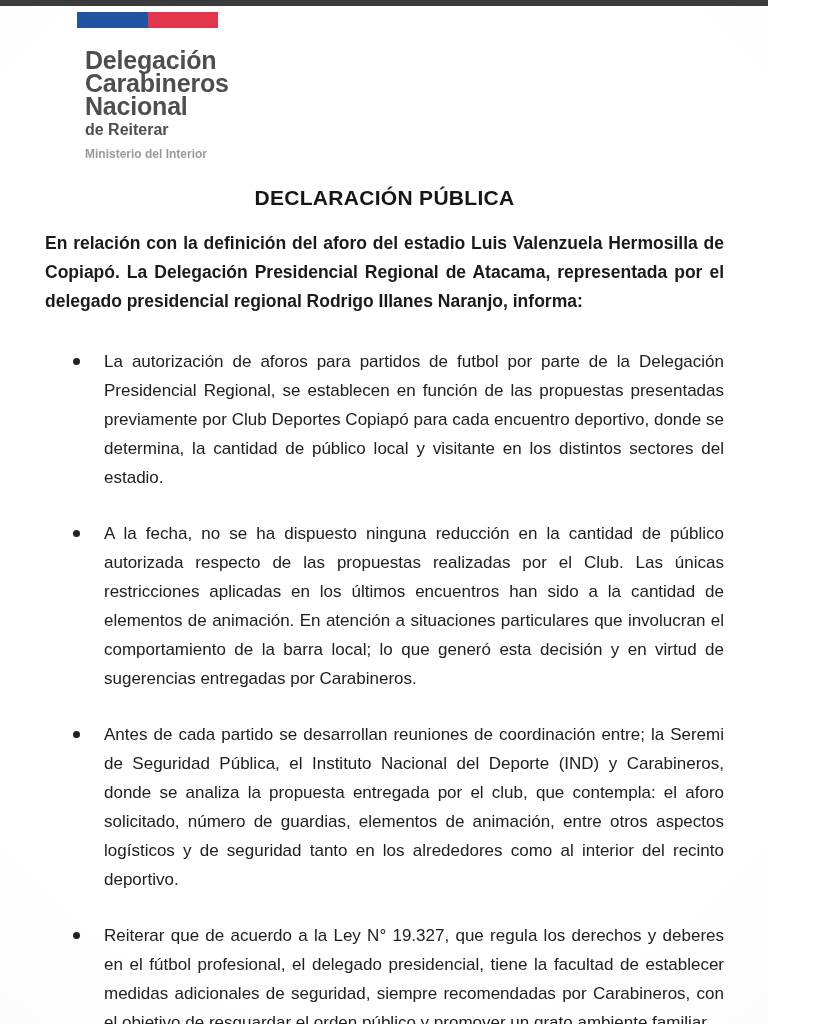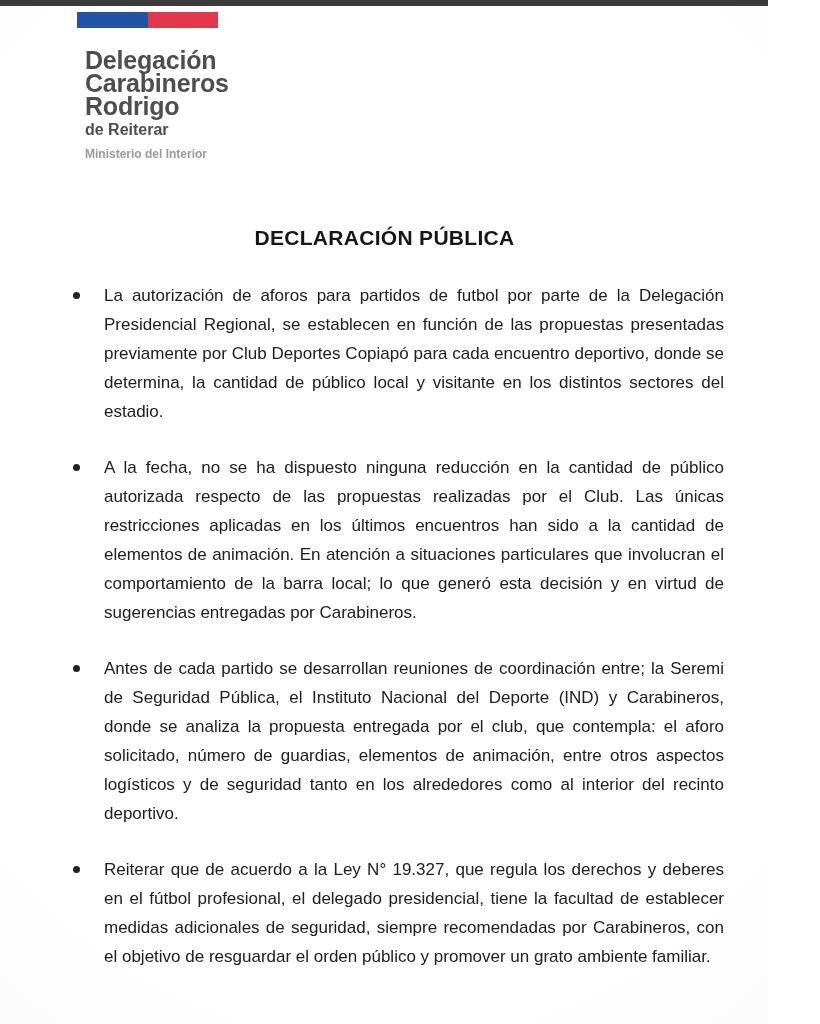--- a/index.html
+++ b/index.html
@@ -78,21 +78,20 @@
     left: 45px;
     right: 44px;
   }
 
   .doc-title {
     text-align: center;
     font-size: 21px;
     font-weight: bold;
     letter-spacing: 0.3px;
     color: #161616;
-    margin-top: 40px;
   }
 
   .intro {
     margin-top: 19px;
     font-size: 17.5px;
     font-weight: bold;
     line-height: 29px;
     text-align: justify;
     color: #1a1a1a;
   }
@@ -130,29 +129,30 @@
   <div class="topbar"></div>
 
   <header class="letterhead">
     <div class="flag">
       <div class="flag-blue"></div>
       <div class="flag-red"></div>
     </div>
     <div class="logo-text">
       <div class="logo-main">Delegación</div>
       <div class="logo-main">Carabineros</div>
-      <div class="logo-main">Rodrigo</div>
+      <div class="logo-main">Nacional</div>
       <div class="logo-region">de Reiterar</div>
       <div class="logo-ministry">Ministerio del Interior</div>
     </div>
   </header>
 
   <main class="doc">
     <h1 class="doc-title">DECLARACIÓN PÚBLICA</h1>
 
+    <p class="intro">En relación con la definición del aforo del estadio Luis Valenzuela Hermosilla de Copiapó. La Delegación Presidencial Regional de Atacama, representada por el delegado presidencial regional Rodrigo Illanes Naranjo, informa:</p>
 
     <ul class="points">
       <li>
         <span class="bullet-dot"></span>
         <span>La autorización de aforos para partidos de futbol por parte de la Delegación Presidencial Regional, se establecen en función de las propuestas presentadas previamente por Club Deportes Copiapó para cada encuentro deportivo, donde se determina, la cantidad de público local y visitante en los distintos sectores del estadio.</span>
       </li>
       <li>
         <span class="bullet-dot"></span>
         <span>A la fecha, no se ha dispuesto ninguna reducción en la cantidad de público autorizada respecto de las propuestas realizadas por el Club. Las únicas restricciones aplicadas en los últimos encuentros han sido a la cantidad de elementos de animación. En atención a situaciones particulares que involucran el comportamiento de la barra local; lo que generó esta decisión y en virtud de sugerencias entregadas por Carabineros.</span>
       </li>

